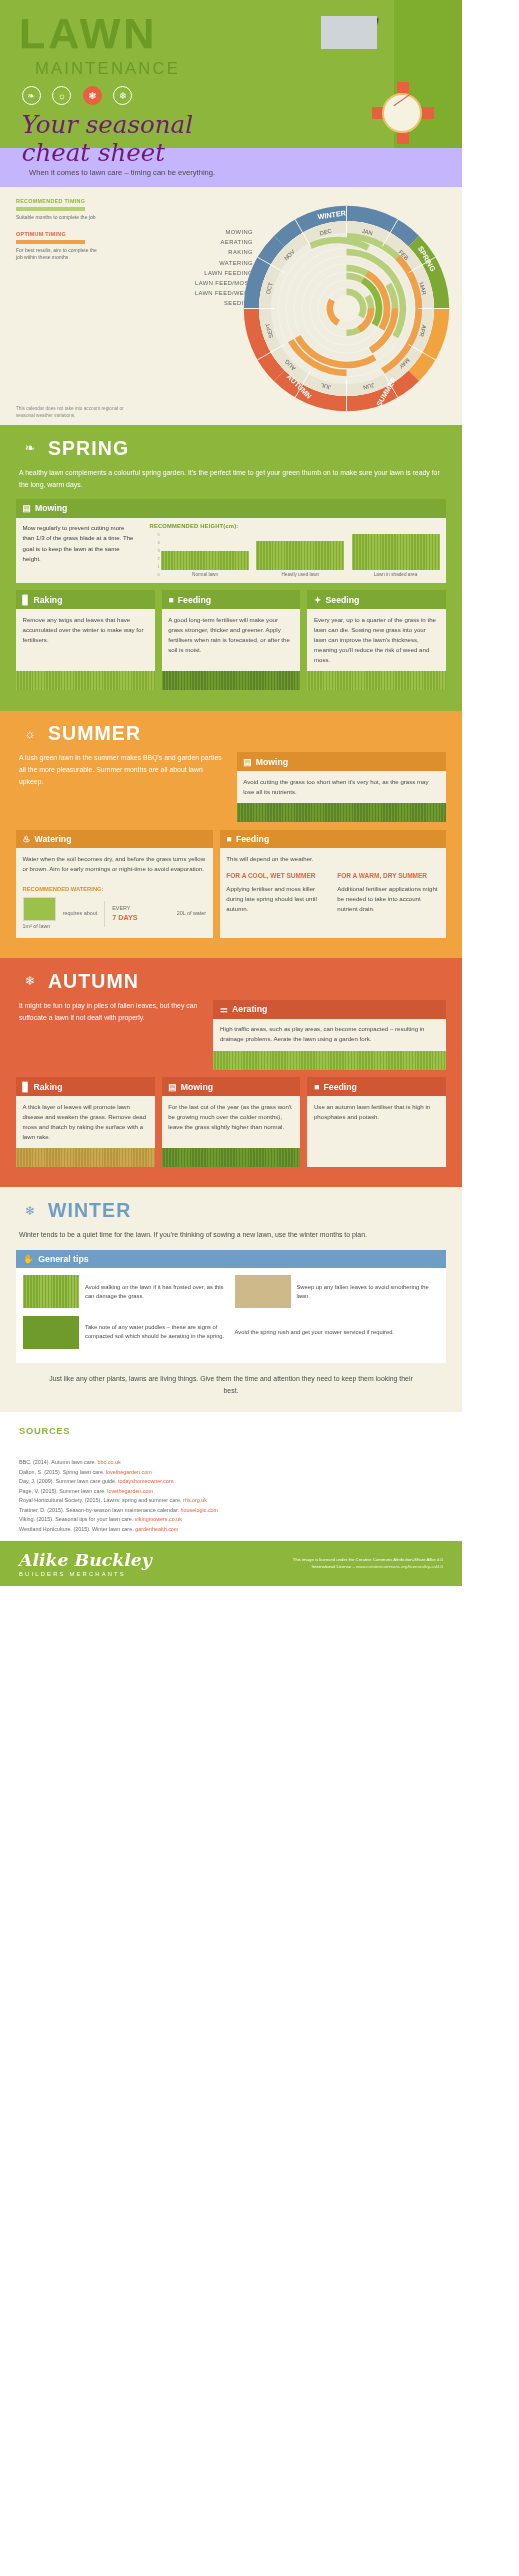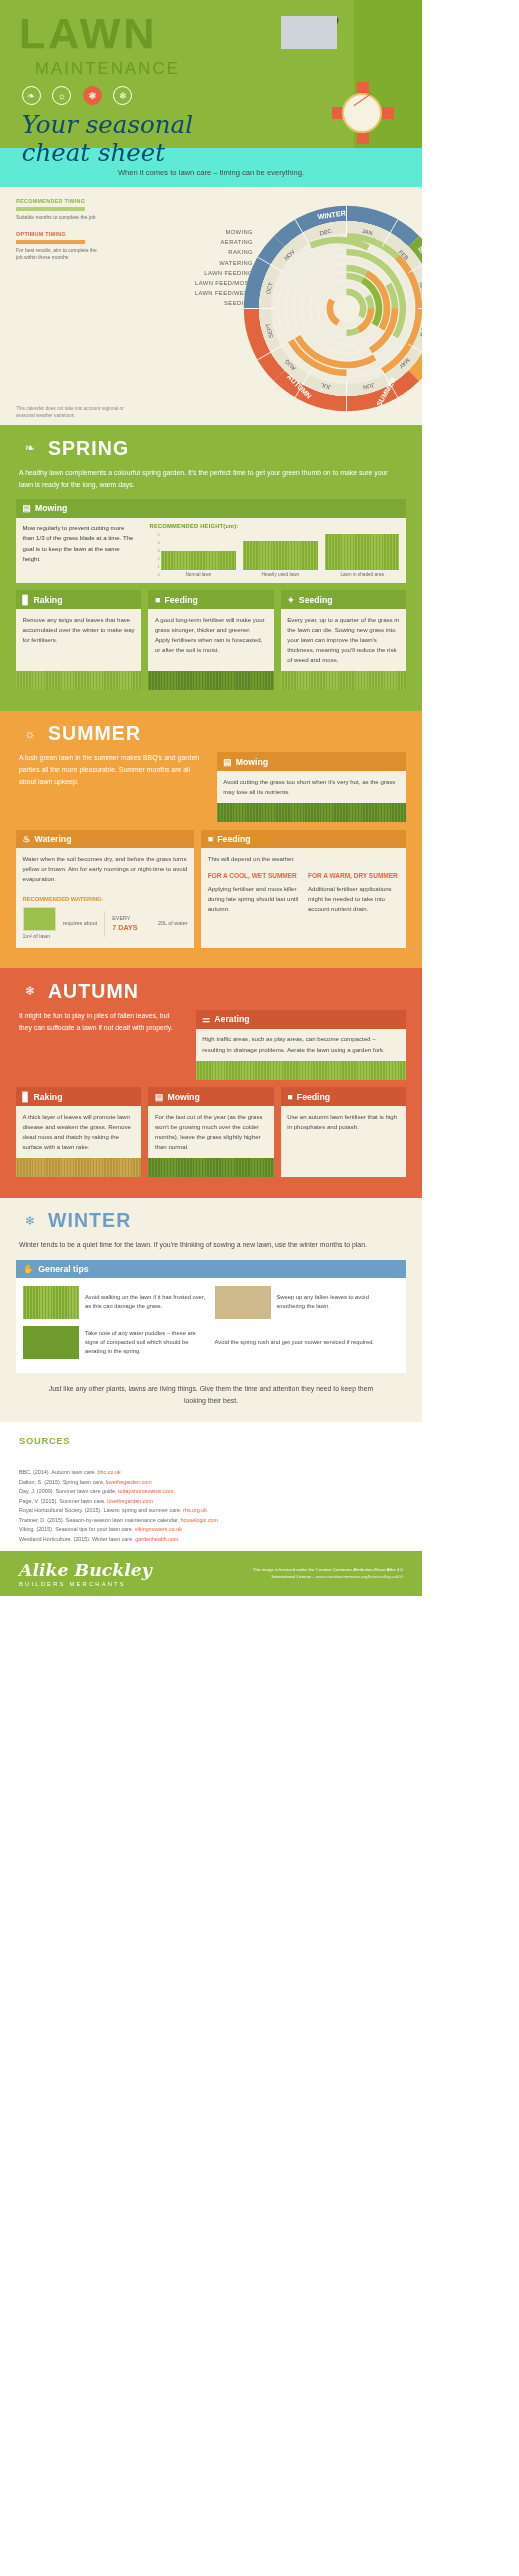--- a/index.html
+++ b/index.html
@@ -2,21 +2,21 @@
 <html style="font-size:11.6px"><head>
 <meta charset="utf-8">
 <style>
   * { box-sizing: border-box; margin: 0; padding: 0; }
   body {
     width: 520px;
     font-family: "Liberation Sans", sans-serif;
     background: #ffffff;
     color: #3b3b3b;
   }
-  .page { width: 422px; position: relative; overflow: hidden; }
+  .page { width: 462px; position: relative; overflow: hidden; }
 
   
   .header {
     background: #8cb63c;
     padding: 13px 0 0 0;
     position: relative;
     height: 148px;
   }
   .header-title {
     font-size: 43px;
@@ -60,21 +60,21 @@
   .hero-icon {
     width: 19px; height: 19px; border-radius: 50%;
     border: 1.4px solid #ffffff;
     display:flex; align-items:center; justify-content:center;
     color:#ffffff; font-size: 9.4px;
   }
   .hero-icon.orange { background:#e8603f; border-color:#e8603f; }
   .hero-title {
     font-family: "DejaVu Serif", serif;
     font-style: italic;
-    color: #0c4a6e;
+    color: #701a75;
     font-size: 24.5px;
     line-height: 1.15;
   }
   .compass {
     position:absolute; right: 30px; top: 4.3px; width: 59px; height: 59px;
   }
   .compass .dial {
     position:absolute; left:9.4px; top:9.4px; width:40px; height:40px; border-radius:50%;
     background:#f6f2e2; border:2.2px solid #e8c56b;
   }
@@ -84,23 +84,23 @@
   .compass .pt {
     position:absolute; width:11.6px; height:11.6px; background:#e8603f;
   }
   .compass .pt.n { left:24px; top:-1.4px; }
   .compass .pt.s { left:24px; top:49px; }
   .compass .pt.w { left:-1.4px; top:24px; }
   .compass .pt.e { left:49px; top:24px; }
 
   
   .intro {
-    background: #5eead4;
+    background: #c4b5fd;
     padding: 19px 29px 7.2px 29px;
-    text-align: center;
+    text-align: left;
   }
   .intro p { font-size: 7.6px; line-height: 1.7; color:#4a4a4a; }
 
   .calendar-wrap {
     background: #f4f1e3;
     position: relative;
     height: 238px;
     padding: 0 14.4px;
   }
   .legend {

